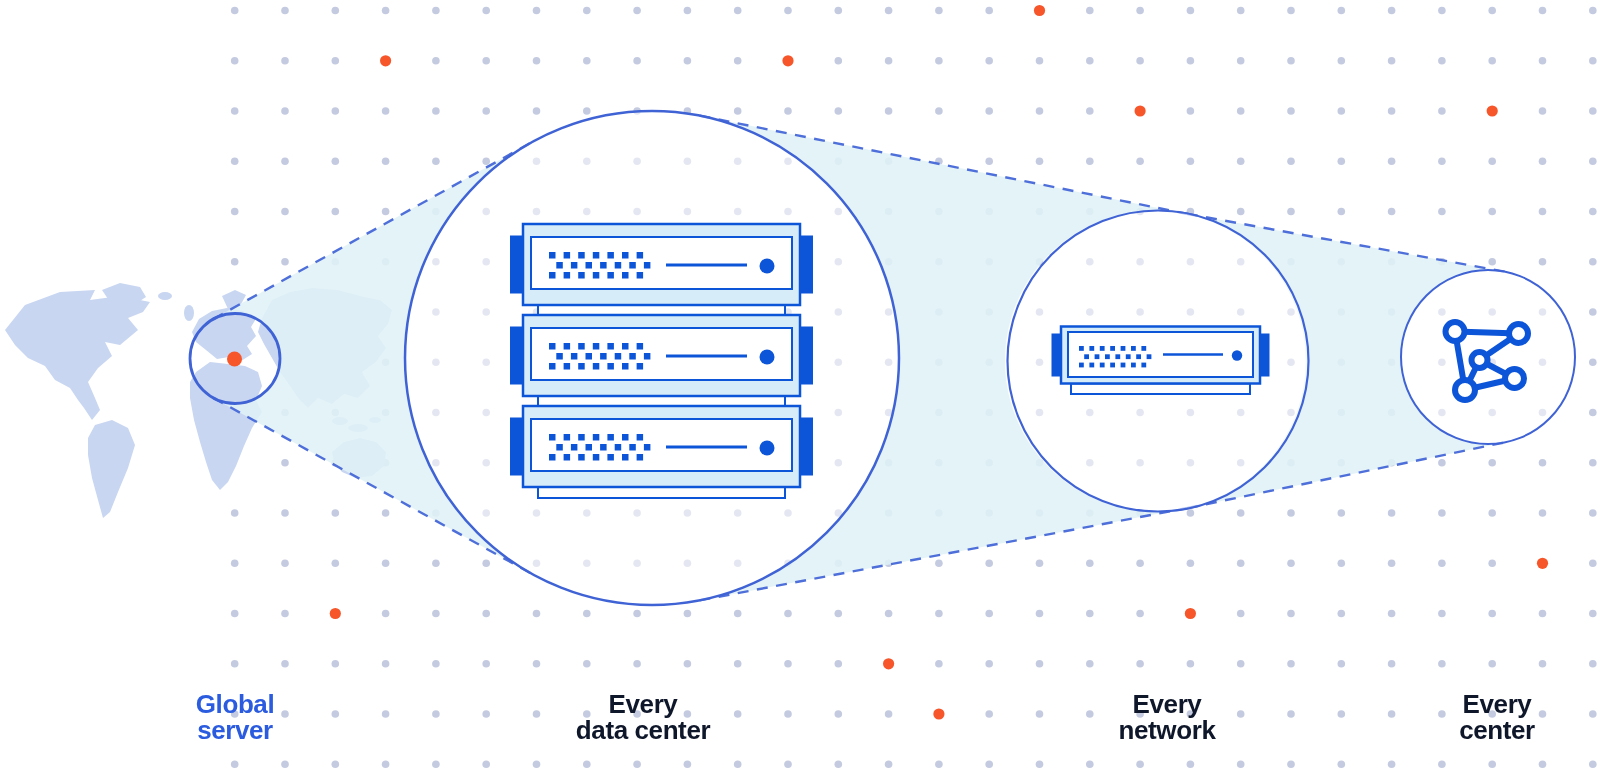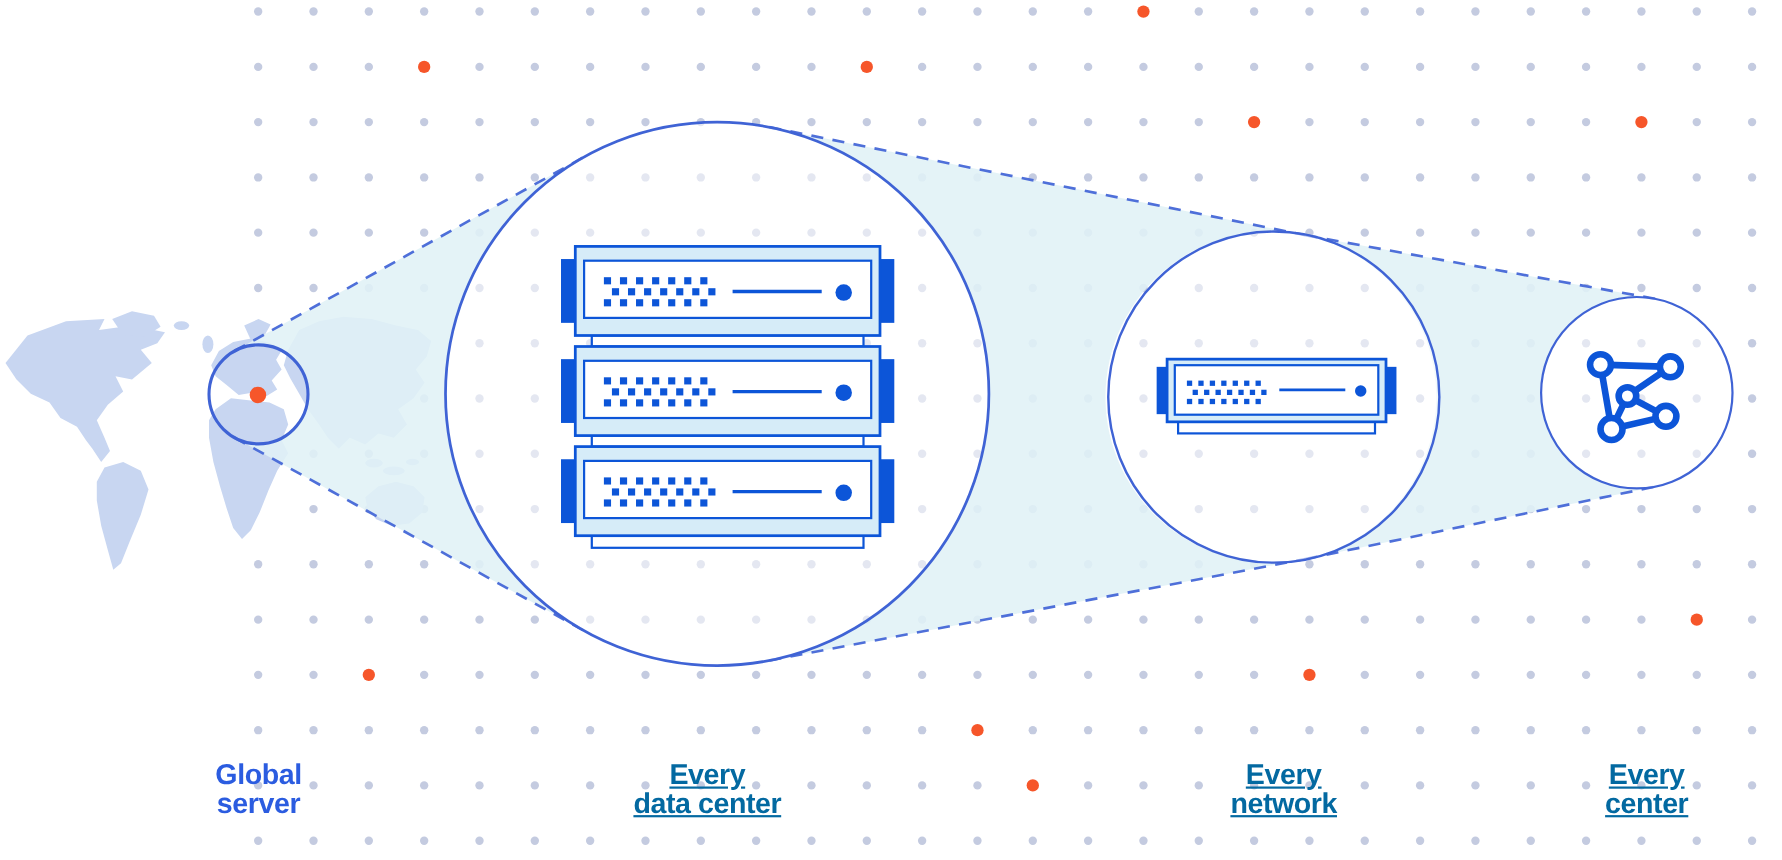--- a/index.html
+++ b/index.html
@@ -2,21 +2,21 @@
 <html><head>
 <meta charset="utf-8">
 <style>
   html,body{margin:0;padding:0;background:#ffffff;}
   body{width:1620px;height:782px;overflow:hidden;font-family:"Liberation Sans",sans-serif;}
   .stage{position:relative;width:1620px;height:635px;background:#ffffff;}
   .stage svg{position:absolute;left:0;top:0;}
   .lbl{position:absolute;top:691px;transform:translateX(-50%);text-align:center;
        font-weight:bold;font-size:26px;line-height:26px;letter-spacing:-0.4px;white-space:nowrap;}
   .lbl-blue{color:#2b5ce0;}
-  .lbl-dark{color:#0369a1;text-decoration:underline;}
+  .lbl-dark{color:#0f172a;}
 </style>
 </head>
 <body>
 
 <div class="stage">
 <svg width="1620" height="782" viewBox="0 0 1620 782">
 
   <g id="dots">
         <circle cx="234.7" cy="10.5" r="3.8" fill="#c4cbe0"></circle>
         <circle cx="285.0" cy="10.5" r="3.8" fill="#c4cbe0"></circle>

